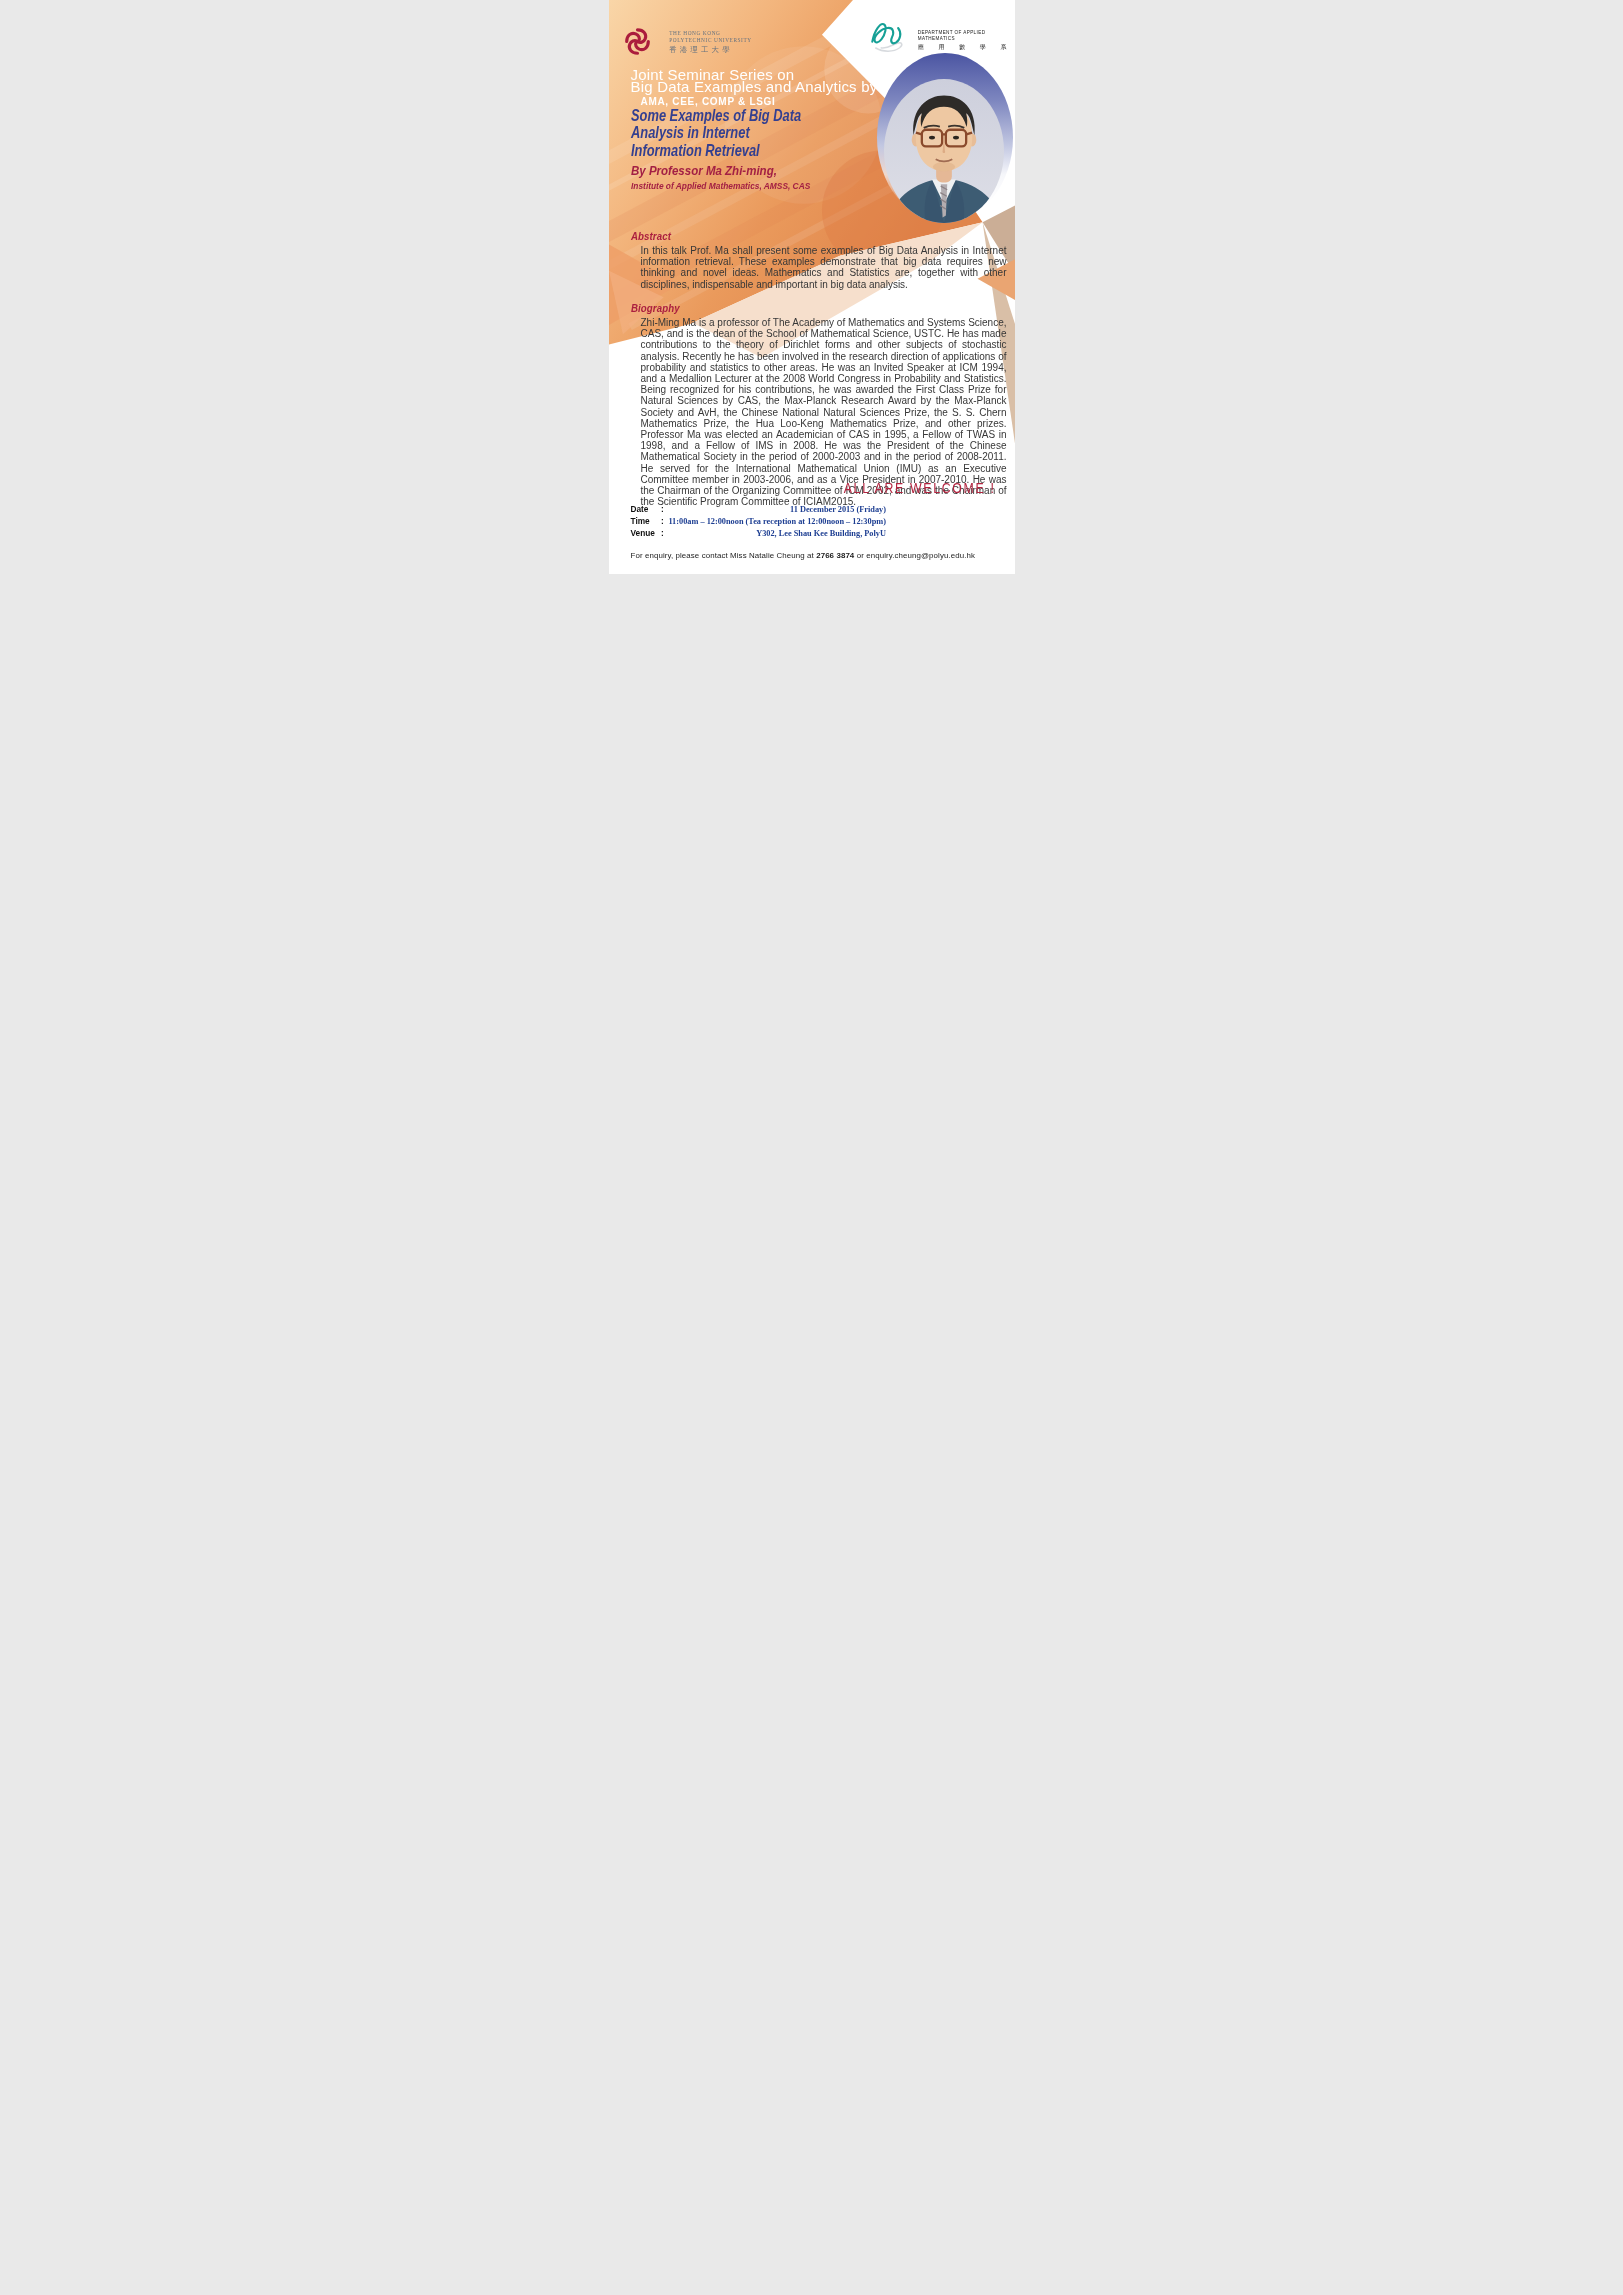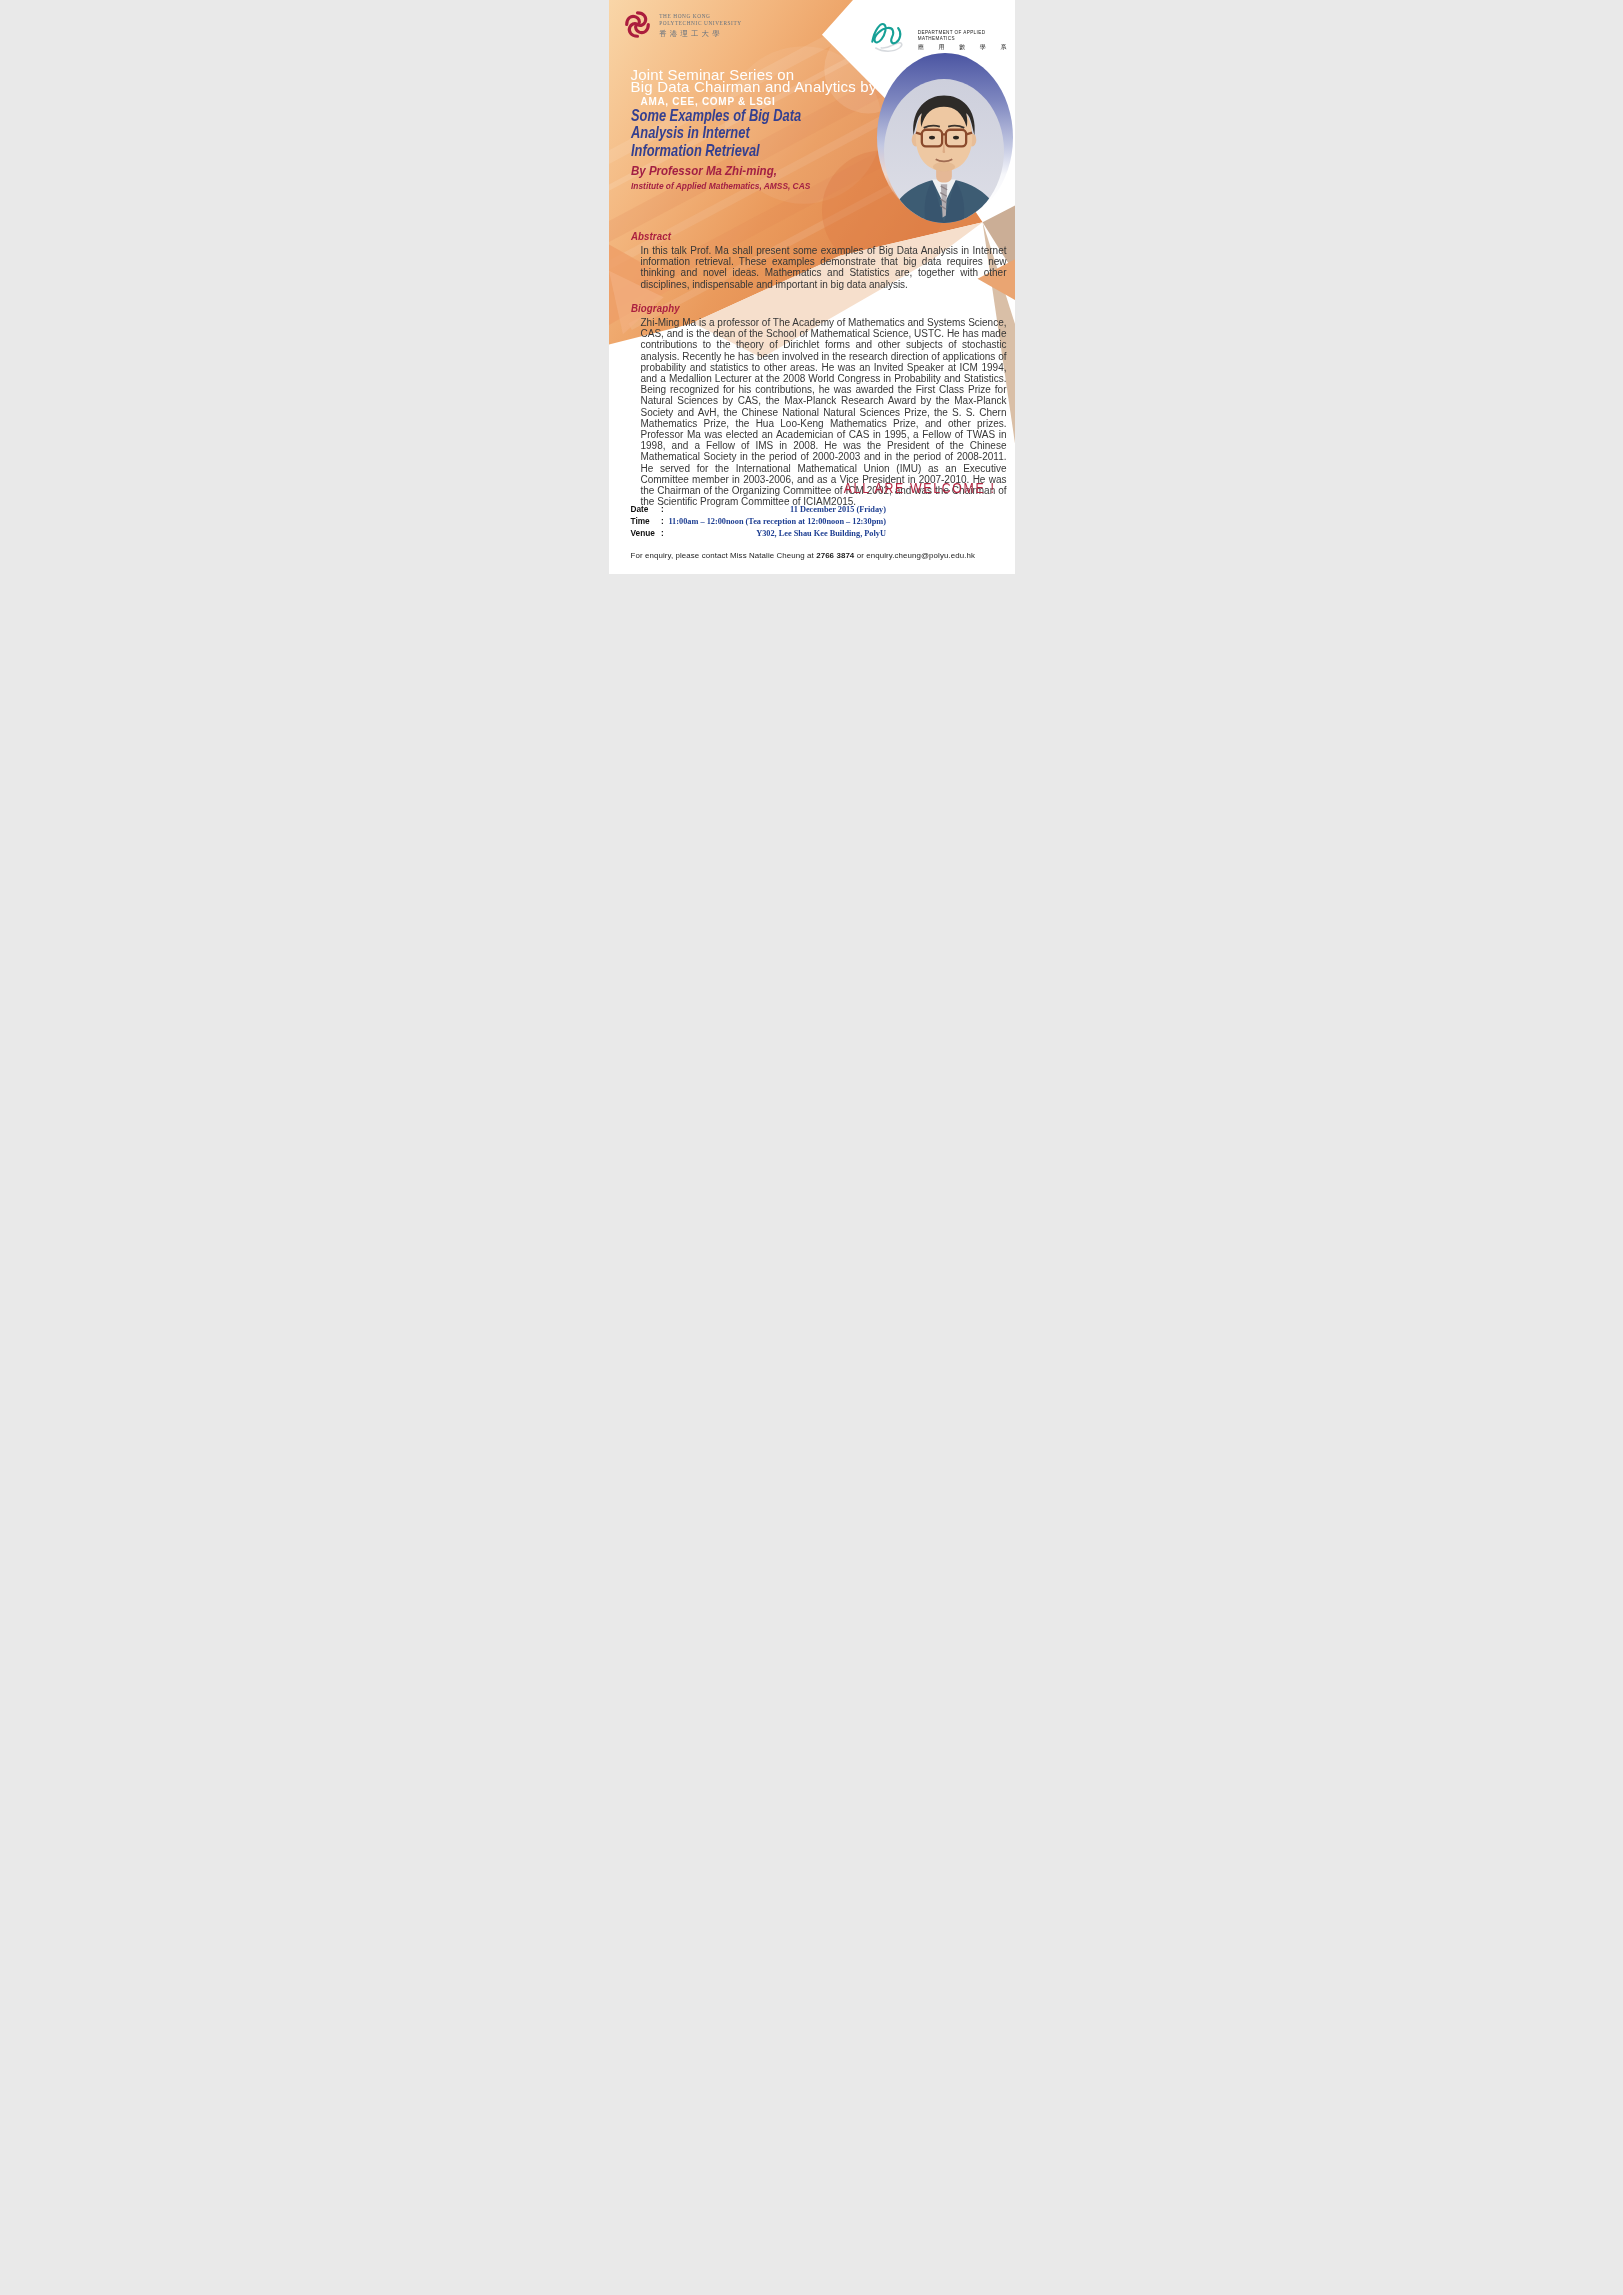--- a/index.html
+++ b/index.html
@@ -6,21 +6,21 @@
   .page{position:relative;width:406px;height:574px;margin:0 auto;background:#ffffff;overflow:hidden;}
   .abs{position:absolute;}
   svg.bgdecor{position:absolute;left:0;top:0;width:406px;height:574px;}
 
   
   .ring{position:absolute;left:268px;top:53px;width:136px;height:169px;border-radius:50%;
         background:linear-gradient(180deg,var(--ring_purple,#4b55a2) 0%,#7d86bf 28%,#c3c8e2 55%,rgba(243,244,249,.75) 72%,rgba(255,255,255,0) 90%);}
   .photo{position:absolute;left:275px;top:79px;width:120px;height:144px;border-radius:50%;overflow:hidden;}
 
   
-  .polyu{left:15.7px;top:10px;display:flex;gap:8px;align-items:center;}
+  .polyu{left:15.7px;top:27px;display:flex;gap:18px;align-items:flex-start;}
   .polyu-text{padding-top:2.8px;color:var(--univ_gray,#66727f);}
   .polyu-en{font-family:"Liberation Serif",serif;font-size:5.3px;letter-spacing:0.6px;line-height:6.7px;}
   .polyu-cn{font-size:7.4px;letter-spacing:3.2px;margin-top:1.9px;color:var(--univ_gray,#66727f);}
   .ama{left:261px;top:18.5px;display:flex;gap:6.5px;align-items:flex-start;}
   .ama-text{padding-top:10.2px;color:#1a1a1a;}
   .ama-en{font-size:4.6px;letter-spacing:0.4px;transform:scaleY(1.25);transform-origin:left top;}
   .ama-cn{font-size:6px;letter-spacing:6.5px;margin-top:4.6px;}
 
   
   .series{left:22px;top:69px;color:#ffffff;font-size:15px;line-height:12px;letter-spacing:0.2px;}
@@ -173,21 +173,21 @@
       <path d="M6 56 C12 24 28 6 36 10 C46 15 40 38 30 50 C22 60 13 61 12 52 C11 40 28 22 46 20 C62 18 64 32 58 44 C52 57 59 64 69 58 C80 51 84 32 74 20" stroke="#16a096" stroke-width="5.5" fill="none" stroke-linecap="round"></path>
     </svg>
     <div class="ama-text">
       <div class="ama-en">DEPARTMENT OF APPLIED MATHEMATICS</div>
       <div class="ama-cn">應 用 數 學 系</div>
     </div>
   </div>
 
   <div class="abs series">
     <div>Joint Seminar Series on</div>
-    <div>Big Data Chairman and Analytics by</div>
+    <div>Big Data Examples and Analytics by</div>
   </div>
   <div class="abs depts">AMA, CEE, COMP &amp; LSGI</div>
 
   <div class="abs title">
     <div>Some Examples of Big Data</div>
     <div>Analysis in Internet</div>
     <div>Information Retrieval</div>
   </div>
 
   <div class="abs byline">By Professor Ma Zhi-ming,</div>

